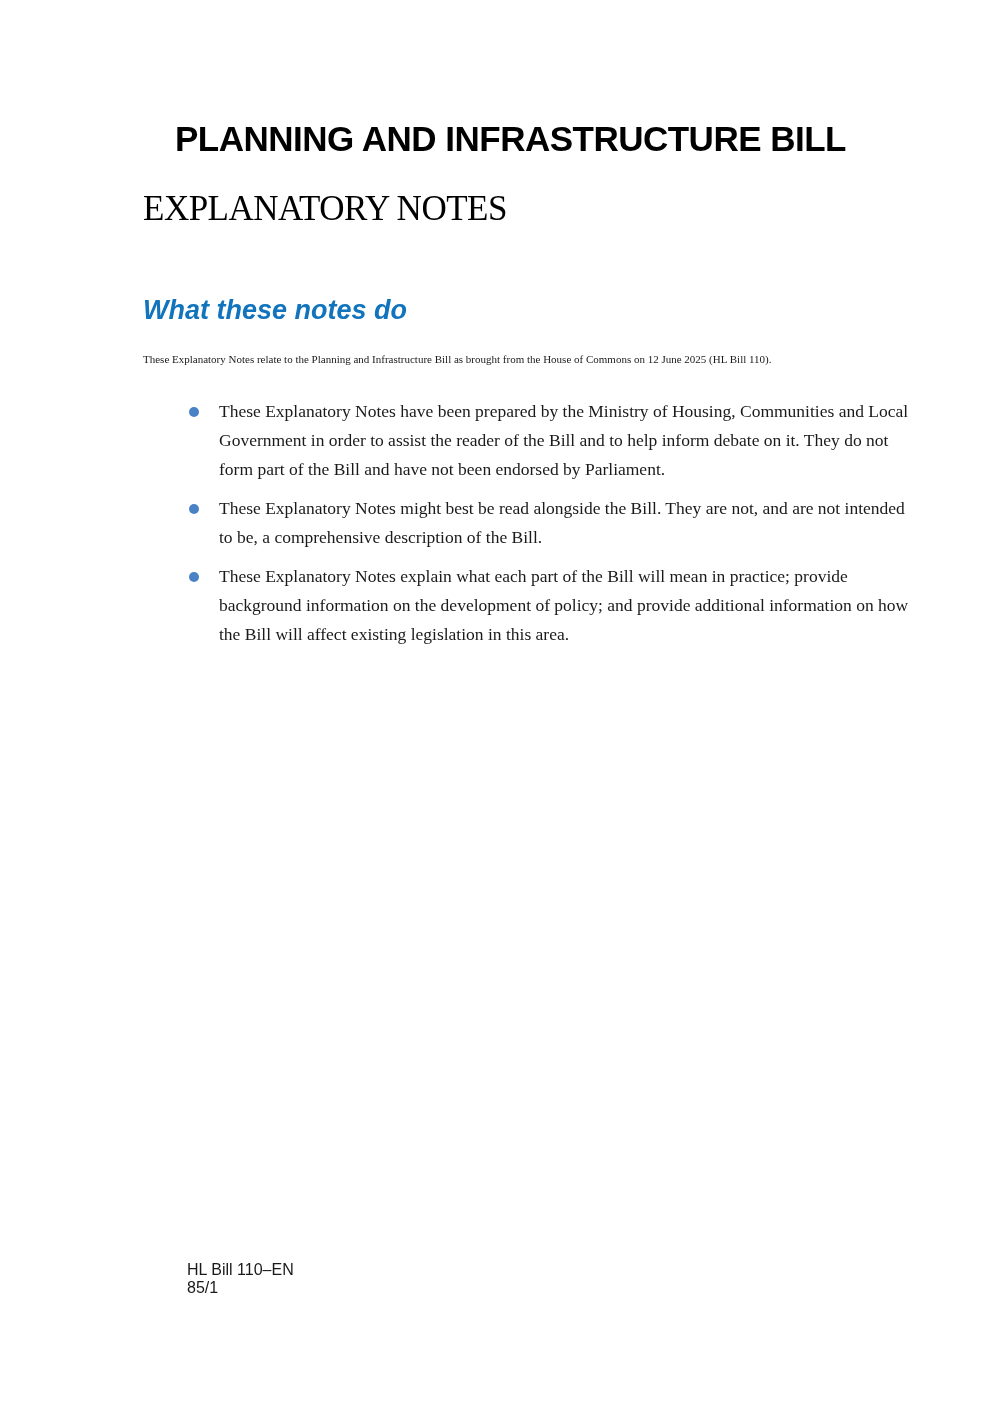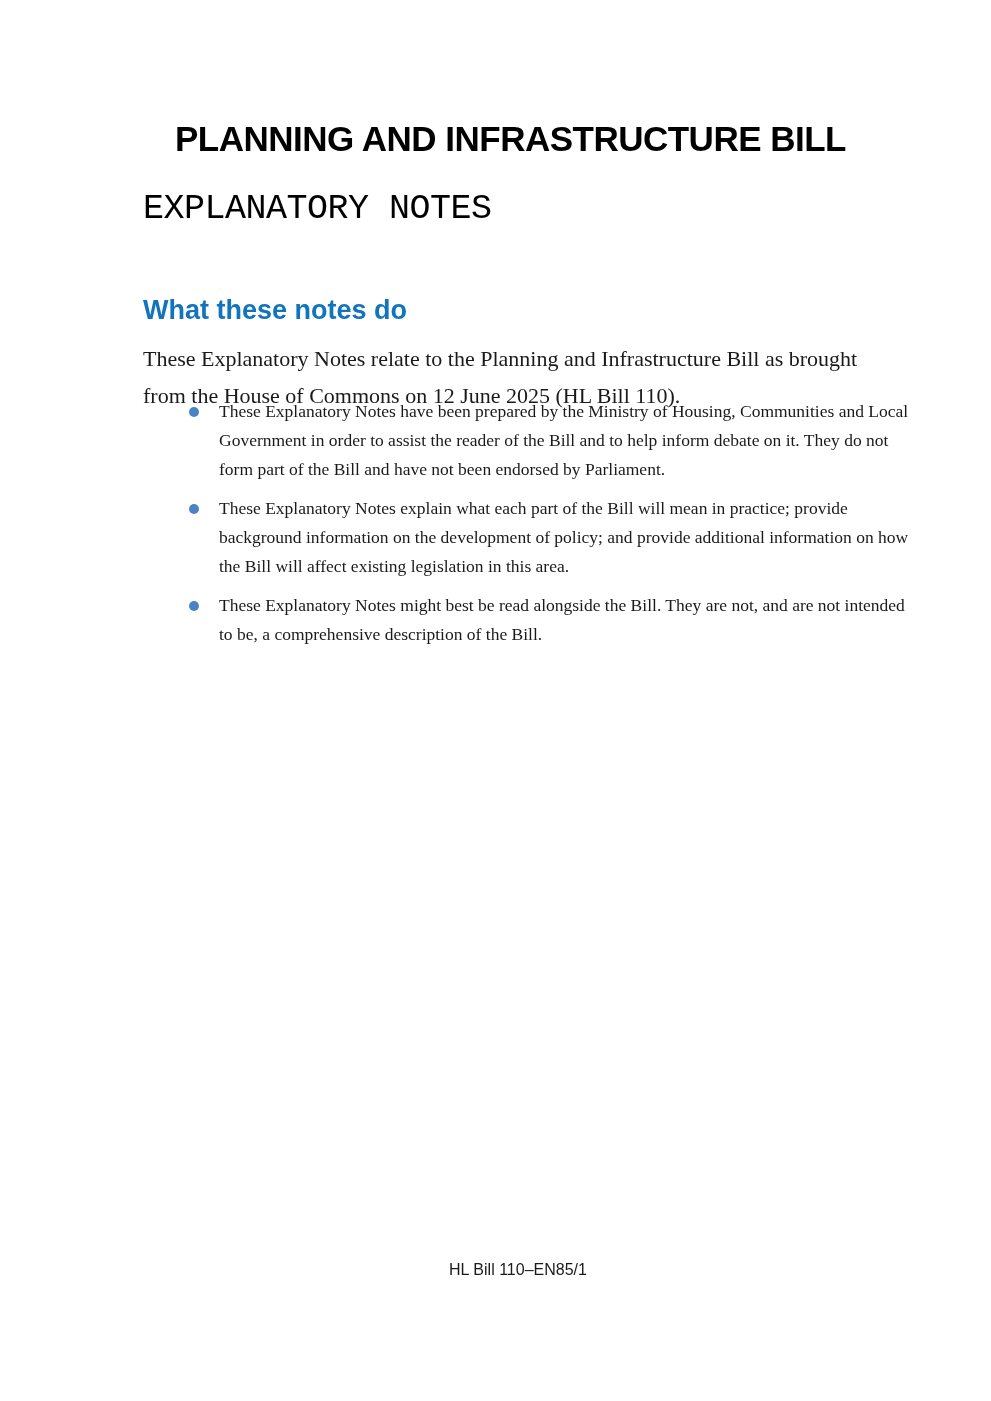--- a/index.html
+++ b/index.html
@@ -26,46 +26,47 @@
     line-height: 1.1;
     letter-spacing: -0.5px;
     color: #000000;
     white-space: nowrap;
     margin-left: 32px;
   }
   .doc-subtitle {
     position: absolute;
     left: 143px;
     top: 161px;
-    font-family: Liberation Mono, monospace;
+    font-family: Liberation Serif, serif;
     font-weight: 400;
     font-size: 35px;
     line-height: 1.1;
     letter-spacing: -0.5px;
     color: #000000;
     white-space: nowrap;
   }
   .section-heading {
     position: absolute;
     left: 143px;
     top: 269px;
     font-family: "Liberation Sans", sans-serif;
     font-weight: 700;
     font-size: 27px;
     line-height: 1.1;
     color: #1274bc;
     white-space: nowrap;
+    font-style: italic;
   }
   .intro-paragraph {
     position: absolute;
     left: 143px;
-    top: 318px;
+    top: 334px;
     width: 742px;
-    font-size: 22px;
-    line-height: 37px;
+    font-size: 11px;
+    line-height: 29px;
     text-align: left;
   }
   .bullet-list {
     position: absolute;
     left: 143px;
     top: 381px;
     width: 755px;
     margin: 16px;
     padding: 0;
     list-style: none;
@@ -91,20 +92,21 @@
     position: absolute;
     left: 187px;
     top: 1261px;
     width: 662px;
     display: flex;
     justify-content: center;
     align-items: baseline;
     font-family: "Liberation Sans", sans-serif;
     font-size: 16px;
     color: #1a1a1a;
+    flex-direction: column;
   }
 </style>
 </head>
 <body>
 
 <div class="page">
 
   <h1 class="doc-title">PLANNING AND INFRASTRUCTURE BILL</h1>
 
   <h2 class="doc-subtitle">EXPLANATORY NOTES</h2>
@@ -113,25 +115,25 @@
 
   <p class="intro-paragraph">These Explanatory Notes relate to the Planning and Infrastructure Bill as brought from the House of Commons on 12 June 2025 (HL Bill 110).</p>
 
   <ul class="bullet-list">
     <li>
       <span class="bullet-dot"></span>
       <span>These Explanatory Notes have been prepared by the Ministry of Housing, Communities and Local Government in order to assist the reader of the Bill and to help inform debate on it. They do not form part of the Bill and have not been endorsed by Parliament.</span>
     </li>
     <li>
       <span class="bullet-dot"></span>
-      <span>These Explanatory Notes explain what each part of the Bill will mean in practice; provide background information on the development of policy; and provide additional information on how the Bill will affect existing legislation in this area.</span>
+      <span>These Explanatory Notes might best be read alongside the Bill. They are not, and are not intended to be, a comprehensive description of the Bill.</span>
     </li>
     <li>
       <span class="bullet-dot"></span>
-      <span>These Explanatory Notes might best be read alongside the Bill. They are not, and are not intended to be, a comprehensive description of the Bill.</span>
+      <span>These Explanatory Notes explain what each part of the Bill will mean in practice; provide background information on the development of policy; and provide additional information on how the Bill will affect existing legislation in this area.</span>
     </li>
   </ul>
 
   <div class="footer-row">
     <span>HL Bill 110–EN</span>
     <span>85/1</span>
   </div>
 
 </div>
 

